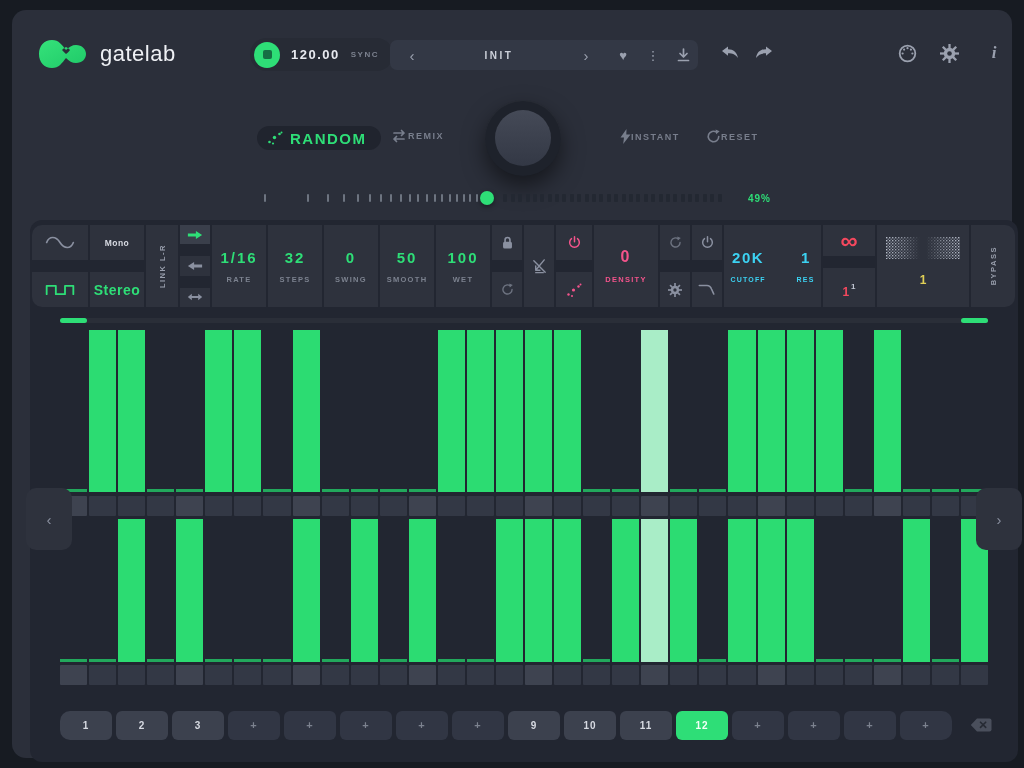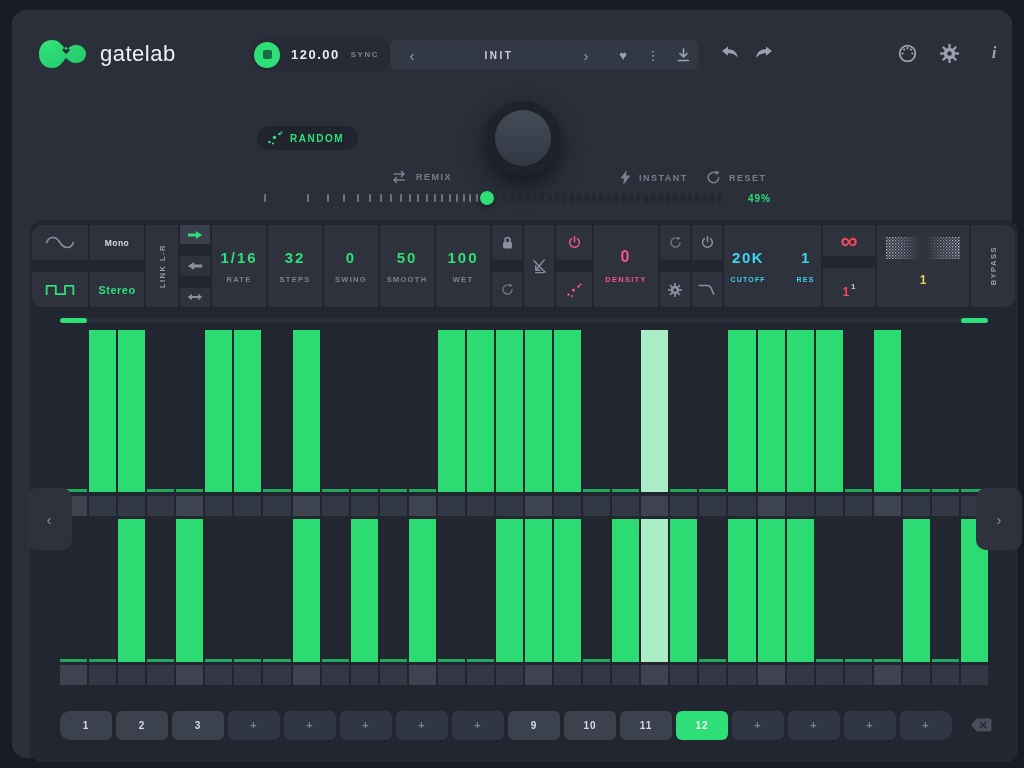--- a/index.html
+++ b/index.html
@@ -16,22 +16,22 @@
   #sync{color:#7c828f;font-size:8px;font-weight:700;letter-spacing:1.5px;}
   #presetbar{left:378px;top:30px;width:308px;height:30px;background:#333845;border-radius:7px;display:flex;align-items:center;color:#9ba1af;}
   .pchev{width:44px;text-align:center;font-size:15px;color:#9ba1af;cursor:pointer;}
   #presetname{flex:1;text-align:center;color:#cdd1da;font-size:10px;font-weight:700;letter-spacing:2.5px;}
   .picon{width:30px;text-align:center;font-size:13px;}
   #undo{left:709px;top:36px;}#redo{left:743px;top:36px;}
   #midiicon{left:886px;top:34px;}#gearicon{left:928px;top:34px;}
   #infoicon{left:972px;top:33px;color:#9ba1af;font-size:17px;font-family:"Liberation Serif","DejaVu Serif",serif;font-style:italic;font-weight:700;width:20px;text-align:center;}
   
   #randombtn{left:245px;top:116px;height:24px;background:#20242e;border-radius:13px;display:flex;align-items:center;padding:0 14px 0 10px;gap:7px;}
-  #randombtn span{color:#2ede77;font-size:10px;font-weight:700;letter-spacing:1.5px;}
-  .ghostbtn{display:flex;align-items:center;gap:8px;color:#787e8c;margin-top:41px;}
+  #randombtn span{color:#2ede77;font-size:15px;font-weight:700;letter-spacing:1.5px;}
+  .ghostbtn{display:flex;align-items:center;color:#787e8c;}
   .ghostbtn span{font-size:9px;font-weight:700;letter-spacing:1.5px;color:#787e8c;}
   #remixbtn{left:378px;top:119px;}#instantbtn{left:608px;top:119px;}#resetbtn{left:694px;top:119px;}
   #knob{left:473px;top:90px;width:76px;height:76px;border-radius:50%;background:#1e222b;box-shadow:0 10px 22px rgba(0,0,0,.5), inset 0 1px 1px rgba(255,255,255,.05);display:flex;align-items:center;justify-content:center;}
   #knob .cap{width:56px;height:56px;border-radius:50%;background:linear-gradient(180deg,#454a57 0%,#333845 100%);}
   
   #slider{left:252px;top:180px;width:456px;height:16px;}
   .tick{position:absolute;top:4px;width:2px;height:8px;background:#6d7480;border-radius:1px;}
   .dtick{position:absolute;top:4px;width:4px;height:8px;background:#232832;border-radius:1px;}
   #sliderhandle{position:absolute;top:1px;width:14px;height:14px;margin-left:-7px;border-radius:50%;background:#2ede77;box-shadow:0 2px 5px rgba(0,0,0,.4);}
   #sliderval{left:736px;top:183px;color:#2ede77;font-size:10px;font-weight:700;letter-spacing:1px;}
@@ -276,21 +276,21 @@
               <path d="M2 14 V4 H13 V14 H24 V4 H34 V14" stroke="#2ede77" fill="none" stroke-width="2.2" stroke-linejoin="round" stroke-linecap="round"></path>
             </svg>
         </div>
       </div>
 
       <div class="col" style="width:54px">
         <div class="cell">
             <span style="color:#d7dae2;font-size:8.5px;font-weight:700;letter-spacing:.5px">Mono</span>
           </div>
         <div class="cell">
-            <span style="color:#2ede77;font-size:11px;font-weight:700;letter-spacing:.5px">Stereo</span>
+            <span style="color:#2ede77;font-size:14px;font-weight:700;letter-spacing:.5px">Stereo</span>
           </div>
       </div>
 
       <div class="cell" style="width:32px">
           <span class="vert">LINK L-R</span>
         </div>
 
       <div class="col" style="width:30px">
         <div class="cell selcell">
           <svg width="16" height="10" viewBox="0 0 18 10">

